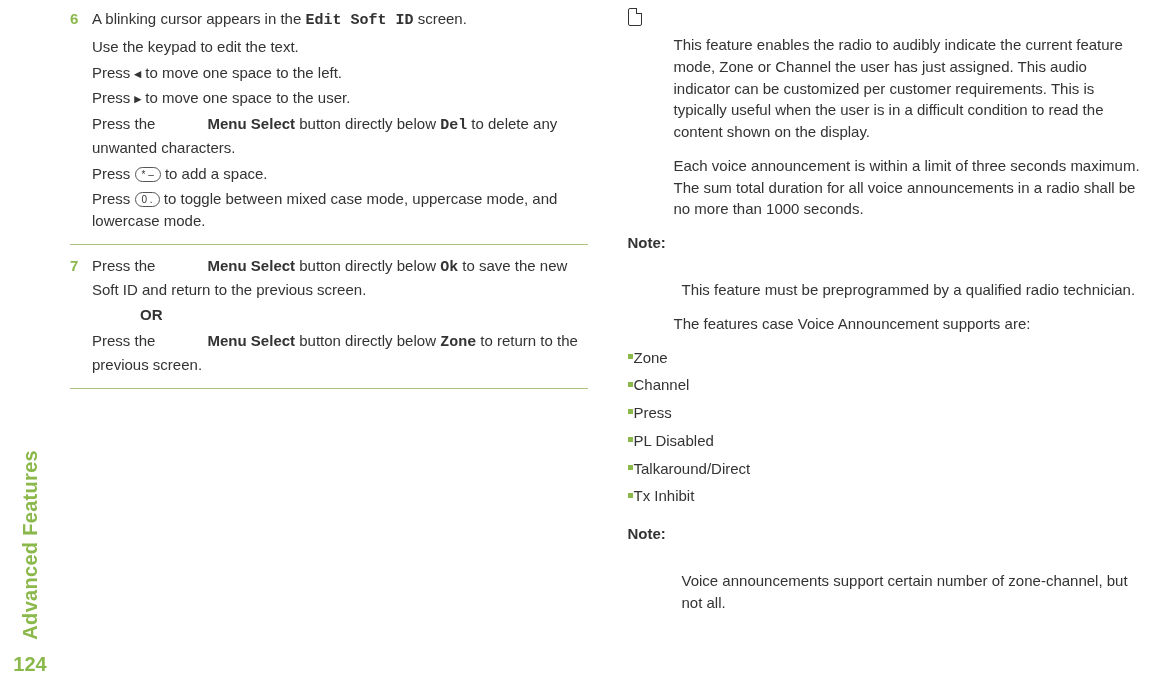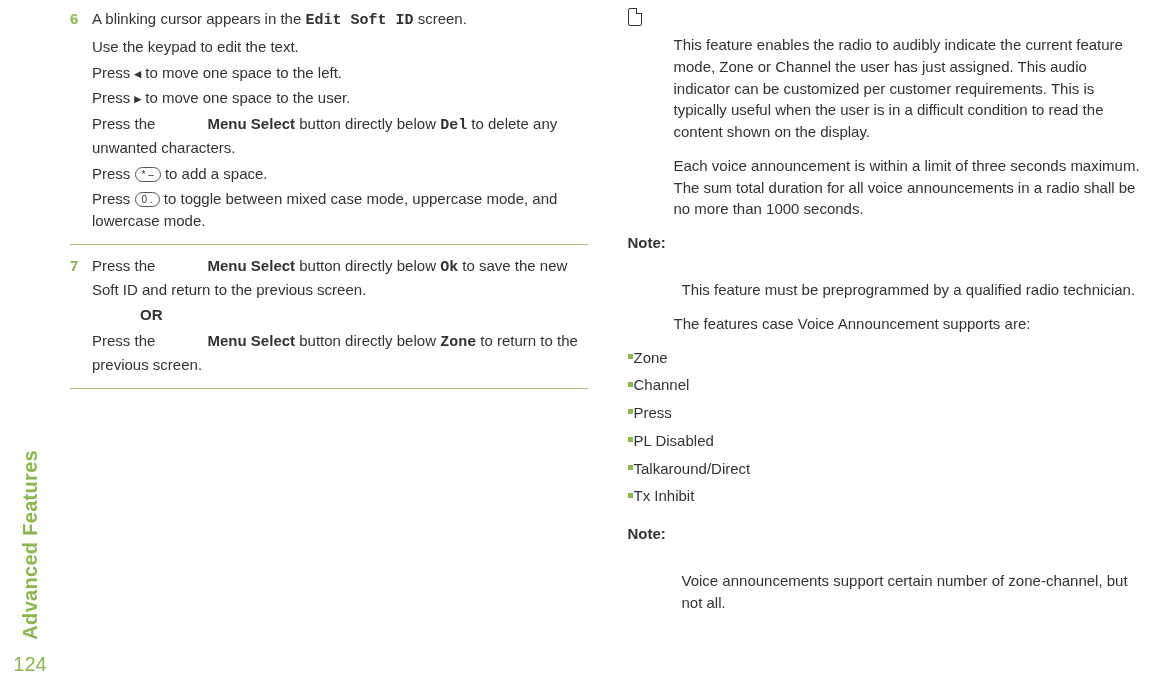--- a/index.html
+++ b/index.html
@@ -30,21 +30,21 @@
       writing-mode: vertical-rl;
       transform: rotate(180deg);
       color: #8bb84a;
       font-weight: bold;
       font-size: 20px;
       letter-spacing: 0.3px;
       margin-bottom: 10px;
     }
     .page-num {
       color: #8bb84a;
-      font-weight: normal;
+      font-weight: bold;
       font-size: 20px;
     }
     .content {
       flex: 1;
       display: flex;
       gap: 40px;
       padding: 0 24px 0 10px;
     }
     .col {
       flex: 1;

